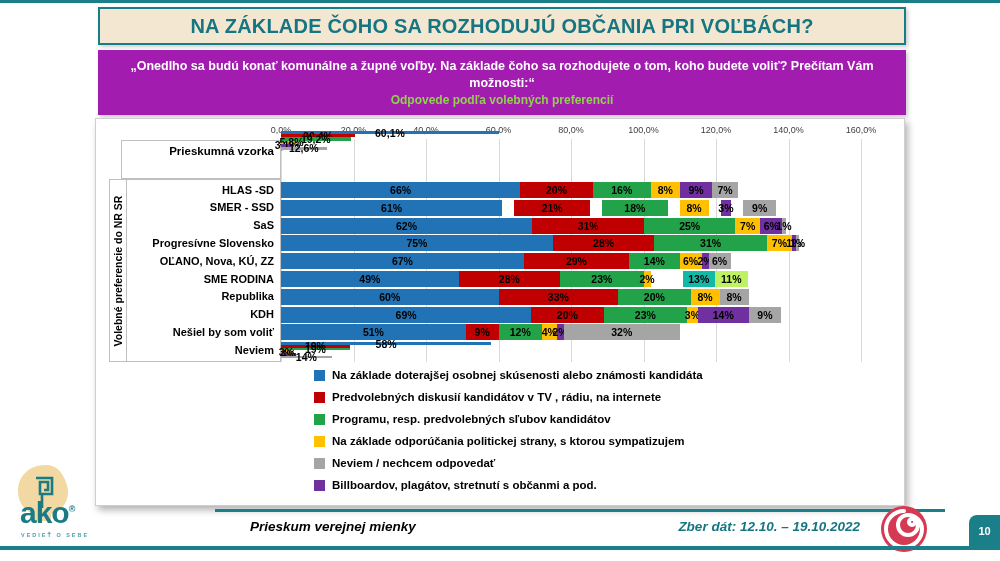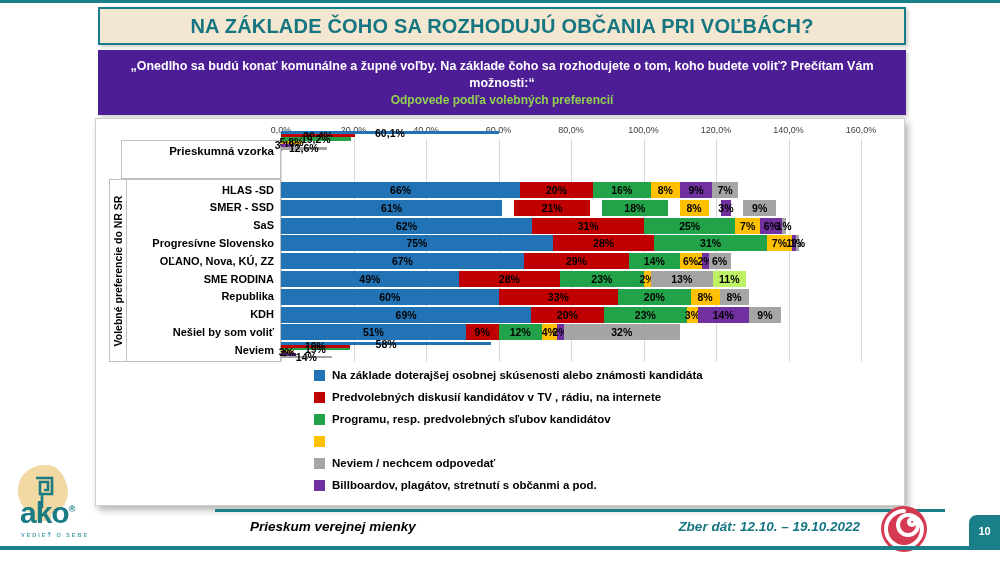--- a/index.html
+++ b/index.html
@@ -6,21 +6,21 @@
   .page{position:relative;width:1000px;height:561px;background:#ffffff;overflow:hidden;
         font-family:"Liberation Sans",sans-serif;}
   .abs{position:absolute;}
   .top-strip{left:0;top:0;width:1000px;height:3px;background:#1A7F89;}
   .bottom-strip{left:0;top:546px;width:1000px;height:4px;background:#1A7F89;}
 
   .title-bar{left:98px;top:7px;width:808px;height:38px;background:#F4E7D2;border:2px solid #177E88;
              box-sizing:border-box;display:flex;align-items:center;justify-content:center;box-shadow:2px 2px 4px rgba(0,0,0,.2);}
   .title-bar h1{margin:0;font-size:20px;font-weight:bold;color:#157681;letter-spacing:.2px;}
 
-  .band{left:98px;top:50px;width:808px;height:65px;background:#4c1d95;color:#fff;text-align:center;
+  .band{left:98px;top:50px;width:808px;height:65px;background:#a21caf;color:#fff;text-align:center;
         display:flex;flex-direction:column;justify-content:center;gap:2px;box-shadow:2px 2px 4px rgba(0,0,0,.2);}
   .band .q{font-size:12.5px;font-weight:bold;padding:0 30px;line-height:1.35;}
   .band .sub{font-size:12px;font-weight:bold;color:#92D050;}
 
   .chart-panel{left:95px;top:118px;width:810px;height:388px;background:#fff;border:1px solid #cfcfcf;
                box-sizing:border-box;box-shadow:3px 4px 7px rgba(0,0,0,.3);}
   .tick{position:absolute;top:6px;width:60px;text-align:center;font-size:9px;color:#404040;}
   .gridline{position:absolute;top:20px;width:1px;height:223px;background:#D9D9D9;}
   .axis-box{position:absolute;border:1px solid #BFBFBF;box-sizing:border-box;}
   .group-label{position:absolute;left:14px;top:62px;width:16px;height:180px;display:flex;align-items:center;justify-content:center;}
@@ -218,21 +218,21 @@
         </div>
         <div class="seg" style="width: 101.5px; background: rgb(192, 0, 0);">
           <span>28%</span>
         </div>
         <div class="seg" style="width: 83.375px; background: rgb(35, 163, 73);">
           <span>23%</span>
         </div>
         <div class="seg" style="width: 7.25px; background: rgb(255, 192, 0);">
           <span>2%</span>
         </div>
-        <div class="seg" style="width: 62px; background: #a3a3a3;">
+        <div class="seg" style="width: 32px; background: #14b8a6; margin-left: 32px;">
           <span>13%</span>
         </div>
         <div class="seg" style="width: 33px; background: #bef264;">
           <span>11%</span>
         </div>
       </div>
       <div class="cat-label" style="top: 171.3px; font-size: 11px;">Republika</div>
       <div class="bar-row" style="top: 169.8px; height: 16px;">
         <div class="seg" style="width: 217.5px; background: rgb(34, 115, 182);">
           <span>60%</span>
@@ -321,20 +321,21 @@
         <div class="legend-item">
           <div class="legend-swatch" style="background: rgb(192, 0, 0);"></div>
           <span>Predvolebných diskusií kandidátov v TV , rádiu, na internete</span>
         </div>
         <div class="legend-item">
           <div class="legend-swatch" style="background: rgb(35, 163, 73);"></div>
           <span>Programu, resp. predvolebných sľubov kandidátov</span>
         </div>
         <div class="legend-item">
           <div class="legend-swatch" style="background: rgb(255, 192, 0);"></div>
+          <span>Na základe odporúčania politickej strany, s ktorou sympatizujem</span>
         </div>
         <div class="legend-item">
           <div class="legend-swatch" style="background: rgb(165, 165, 165);"></div>
           <span>Neviem / nechcem odpovedať</span>
         </div>
         <div class="legend-item">
           <div class="legend-swatch" style="background: rgb(112, 48, 160);"></div>
           <span>Billboardov, plagátov, stretnutí s občanmi a pod.</span>
         </div>
       </div>

